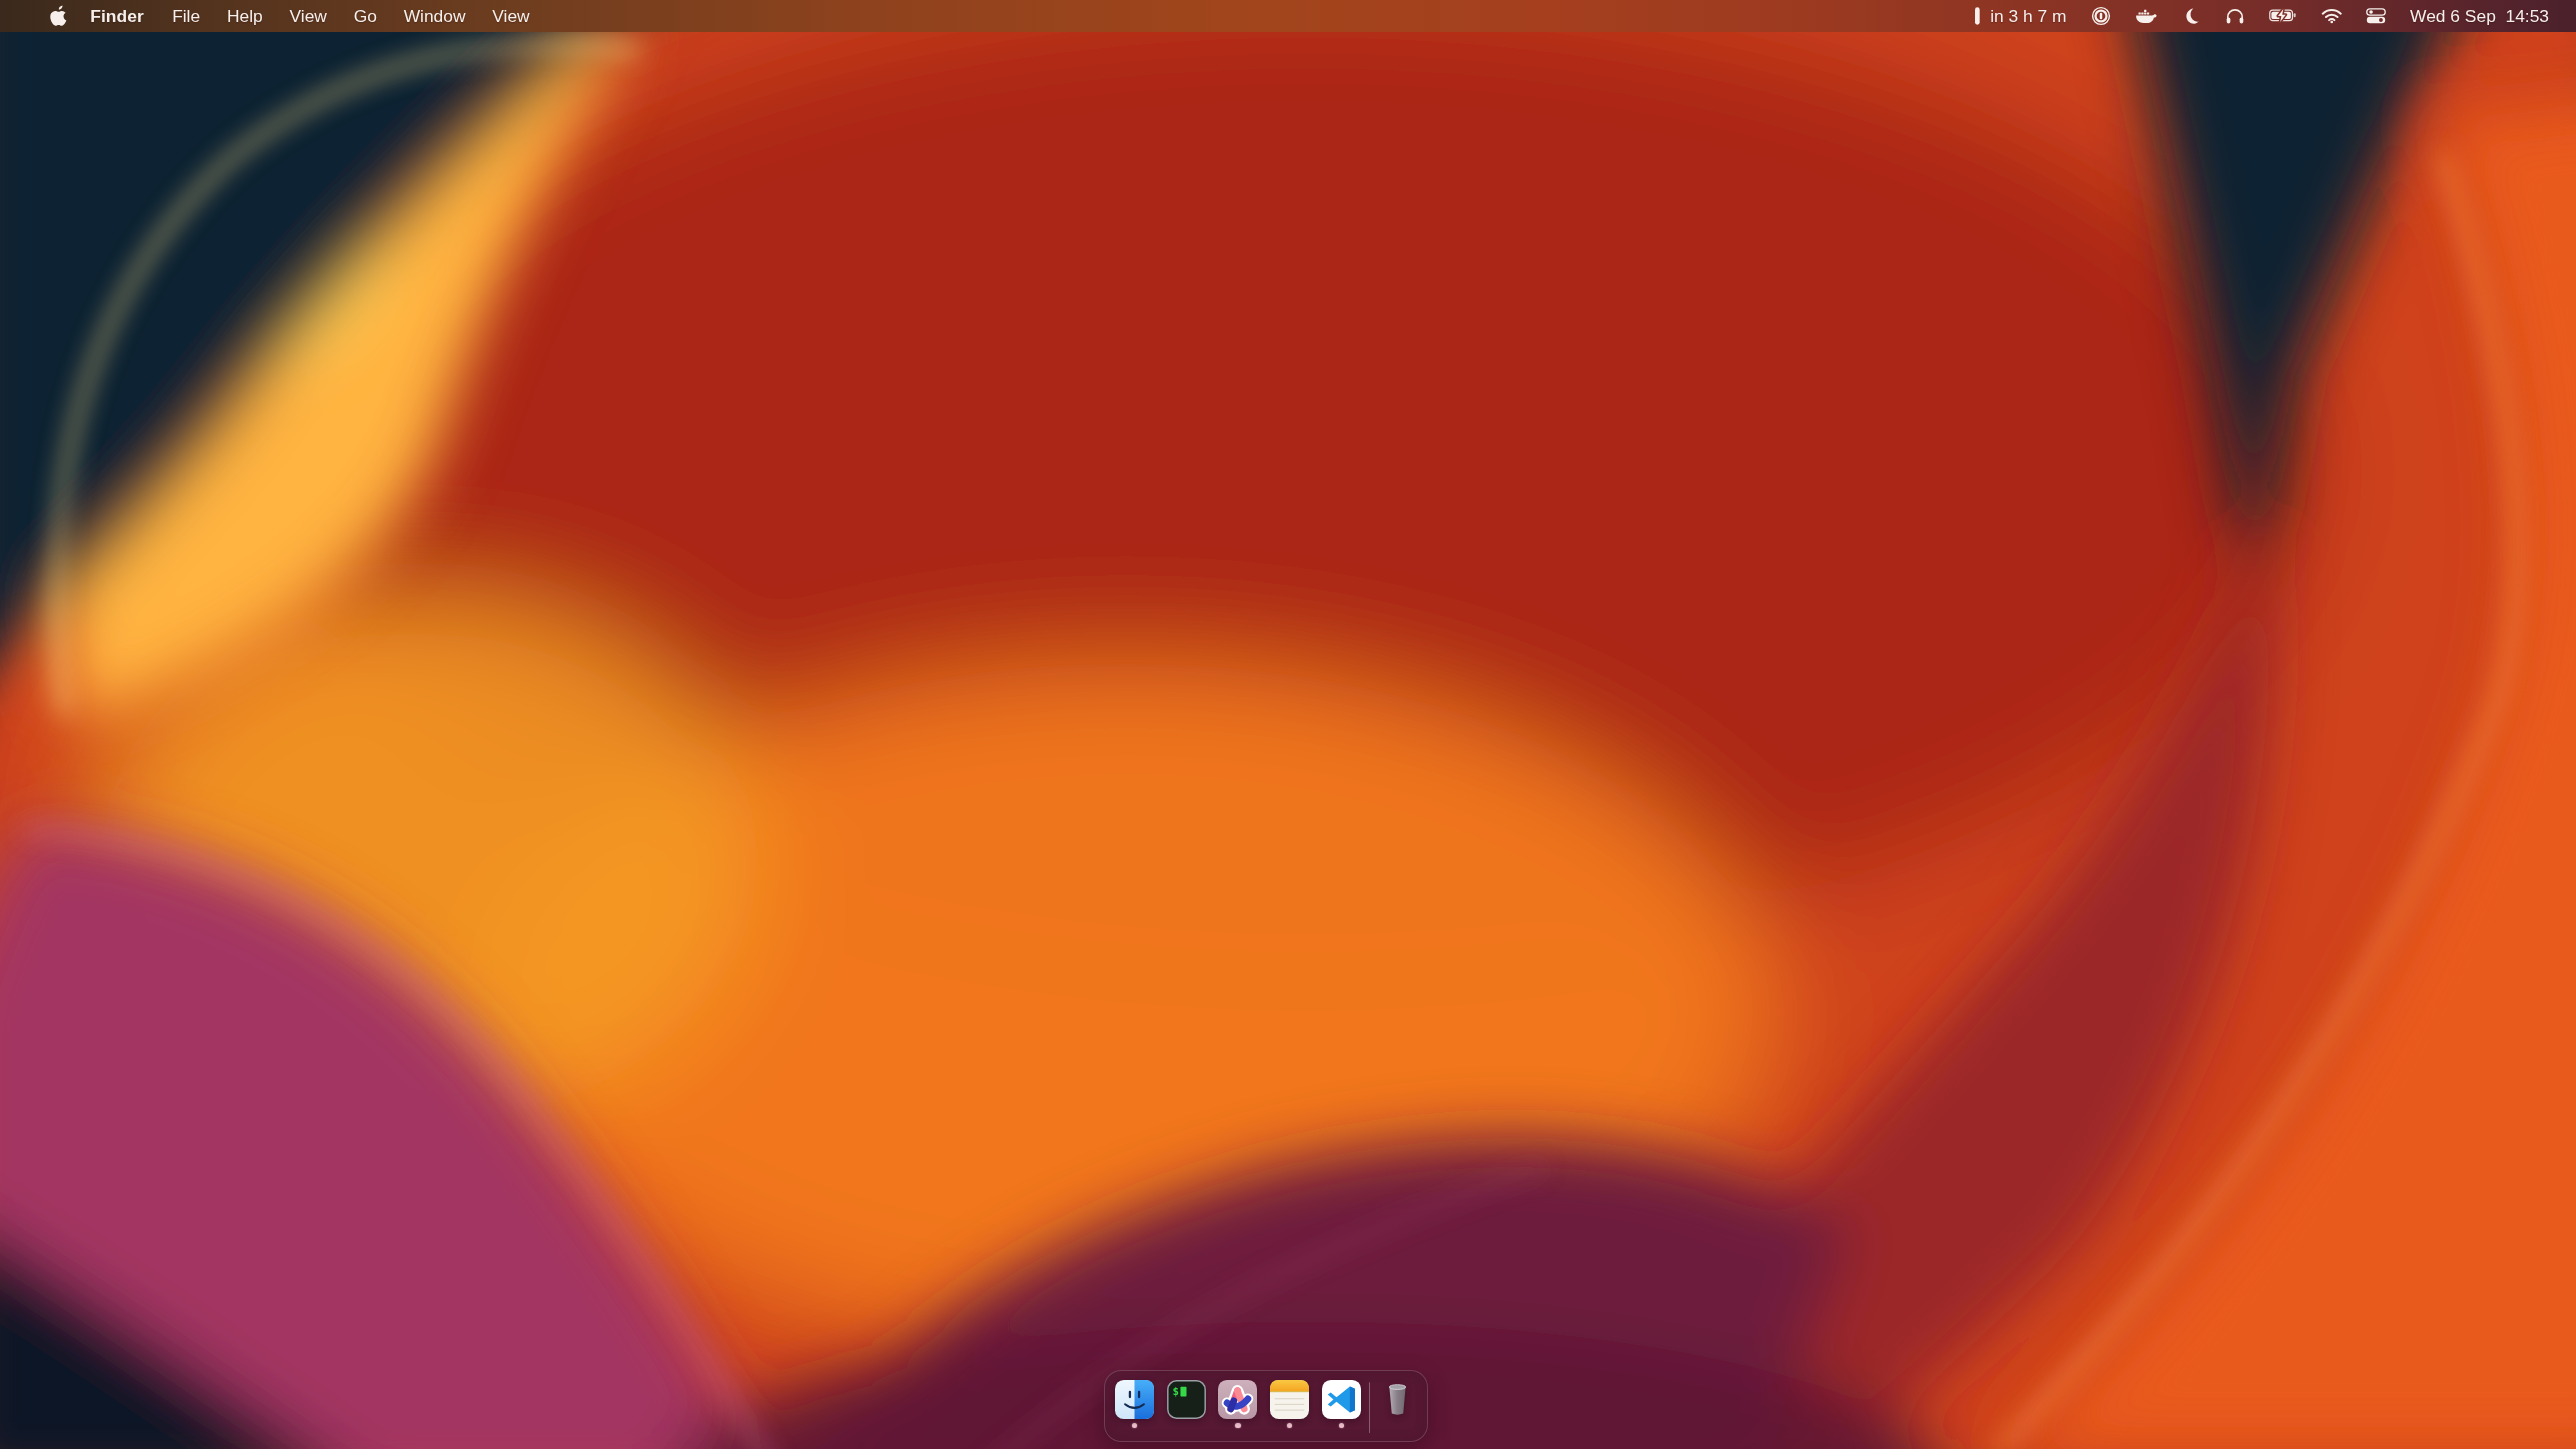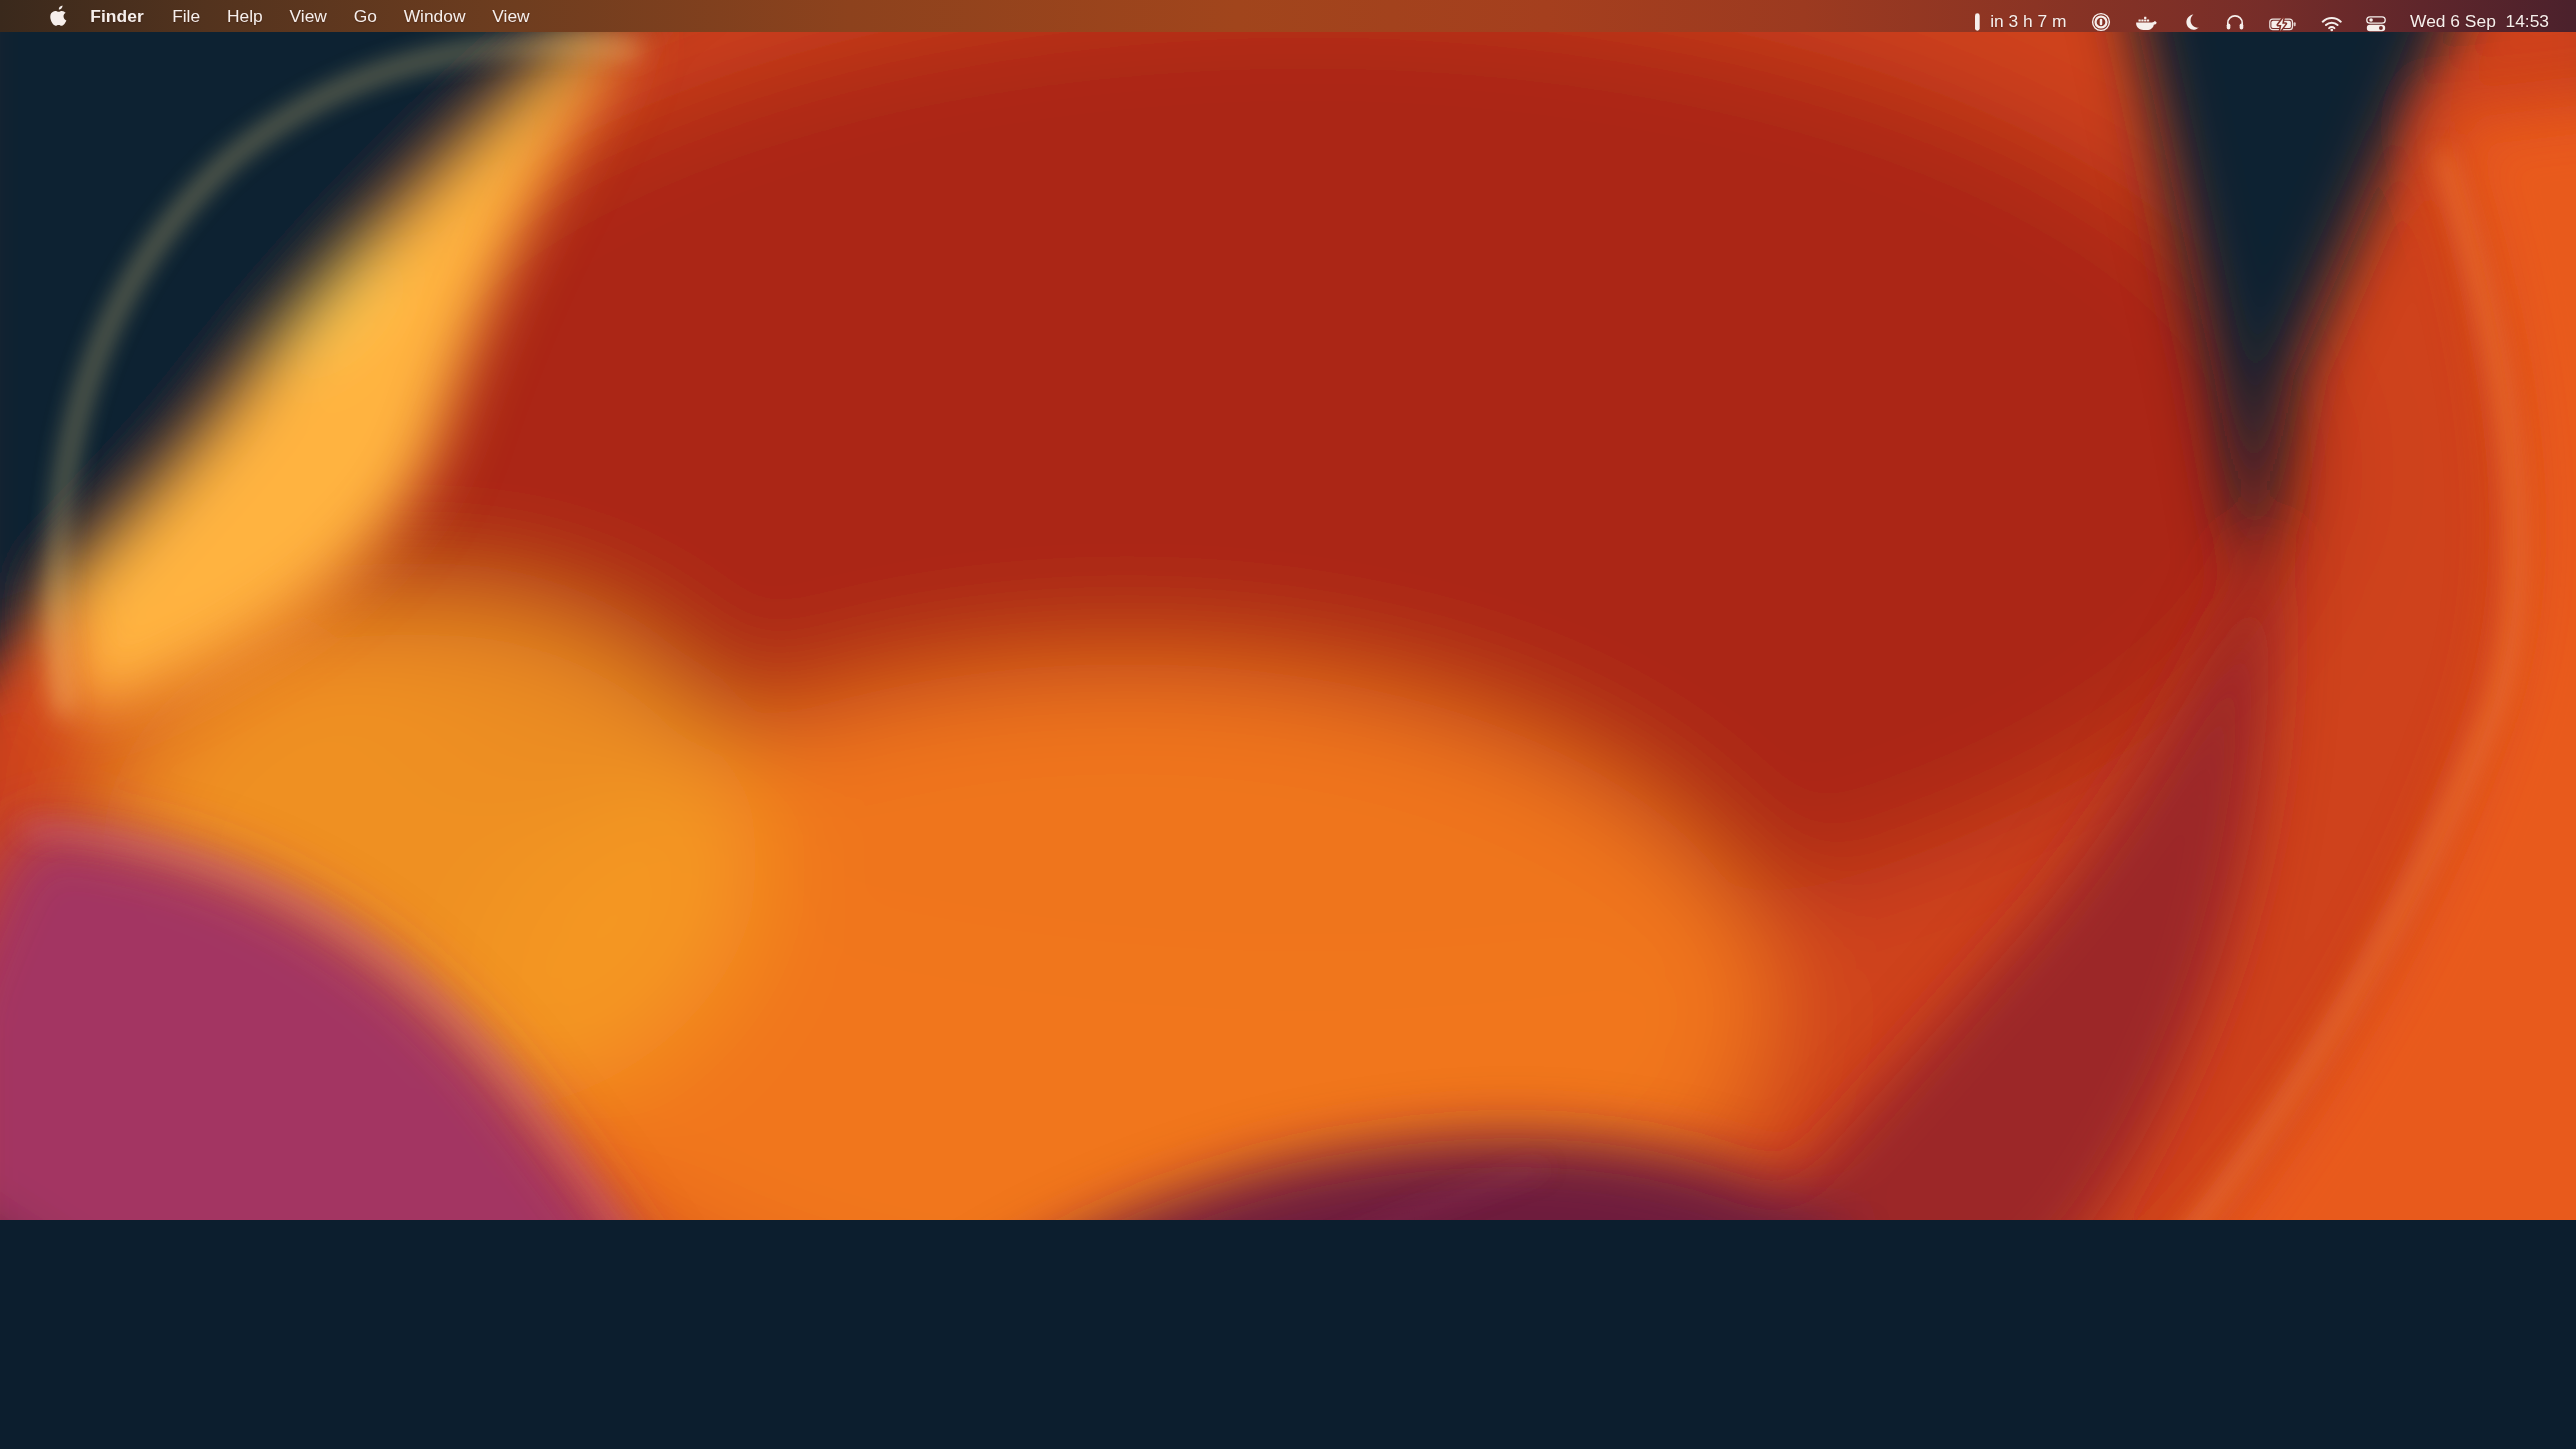--- a/index.html
+++ b/index.html
@@ -1,20 +1,20 @@
 <!DOCTYPE html>
 <html style="font-size:10.7px"><head>
 <meta charset="utf-8">
 <style>
   html,body{
     margin:0;padding:0;width:2576px;height:1449px;overflow:hidden;
     font-family:"Liberation Sans", sans-serif;
     background:#0c1e2e;
   }
-  .stage{position:relative;width:2576px;height:1220px;overflow:hidden;}
+  .stage{position:relative;width:2576px;height:1449px;overflow:hidden;}
 
   
   .wallpaper{position:absolute;inset:0;width:2576px;height:1449px;display:block;}
 
   
   .menubar{
     position:absolute;top:0;left:0;width:2576px;height:32px;
     display:flex;align-items:center;
     background:linear-gradient(to right,
       #3a291c 0%, #53331e 8%, #6e3d1f 20%, #8d421d 33%, #a1451c 48%,
@@ -23,21 +23,21 @@
     font-size:17.4px;
     text-shadow:0 0.7px 1.3px rgba(50,15,10,.35);
     z-index:5;
   }
   .apple-wrap{margin-left:42px;display:flex;align-items:center;height:32px;padding:0 8px;}
   .apple-wrap svg{display:block;}
   .app-name{font-weight:700;padding:0 14.8px;letter-spacing:0.1px;}
   .menus{display:flex;align-items:flex-start;height:32px;}
   .menu-item{padding:0 13.4px;height:32px;display:flex;align-items:center;cursor:default;}
 
-  .status{margin-left:auto;display:flex;align-items:flex-end;height:32px;gap:24px;padding-right:27px;}
+  .status{margin-left:auto;display:flex;align-items:center;height:32px;gap:24px;padding-right:27px;}
   .status-icon{display:flex;align-items:center;justify-content:center;}
   .status-icon svg{display:block;}
   .status-text{font-size:17.4px;white-space:pre;}
   .status-text[data-name="shutdown-countdown"]{margin-left:-14.8px;}
 
   
   .dock{
     position:absolute;left:1104px;top:1370px;height:72px;
     box-sizing:border-box;
     display:flex;align-items:flex-start;

